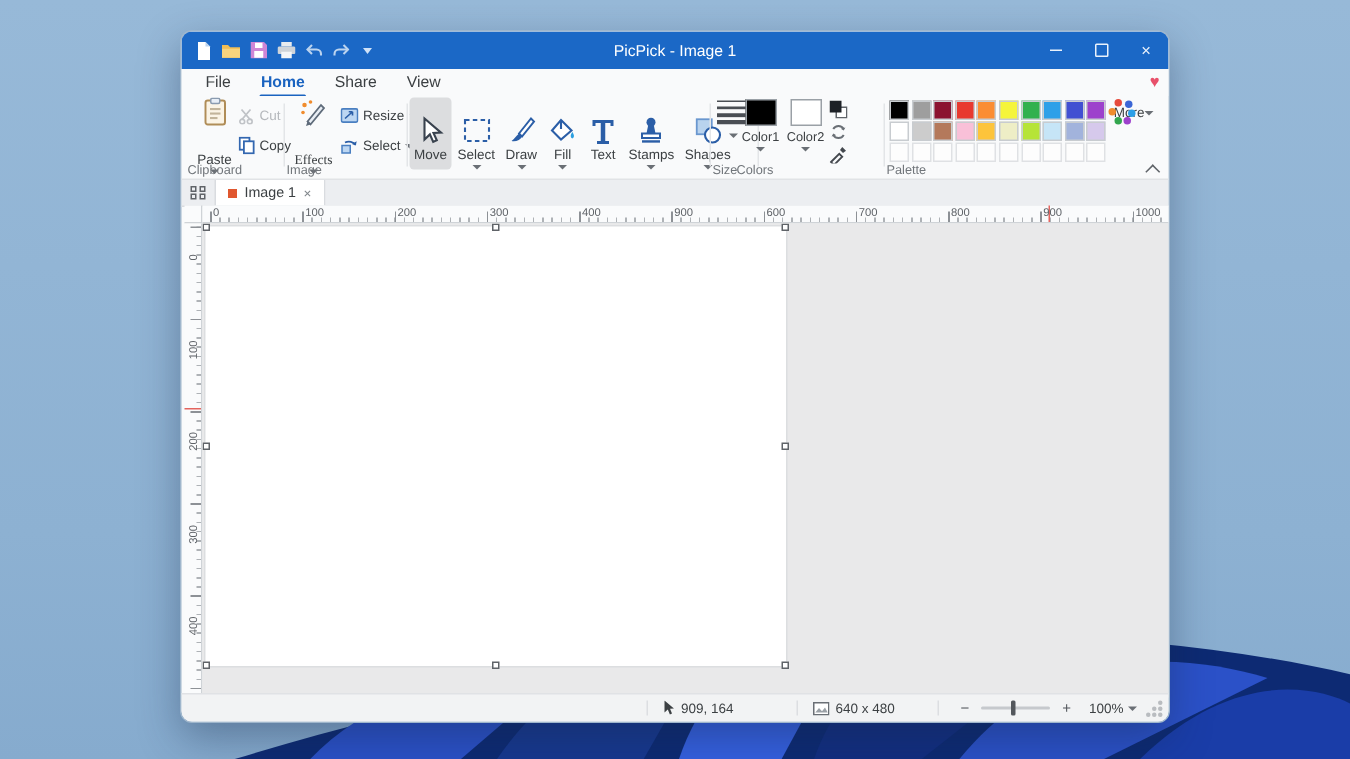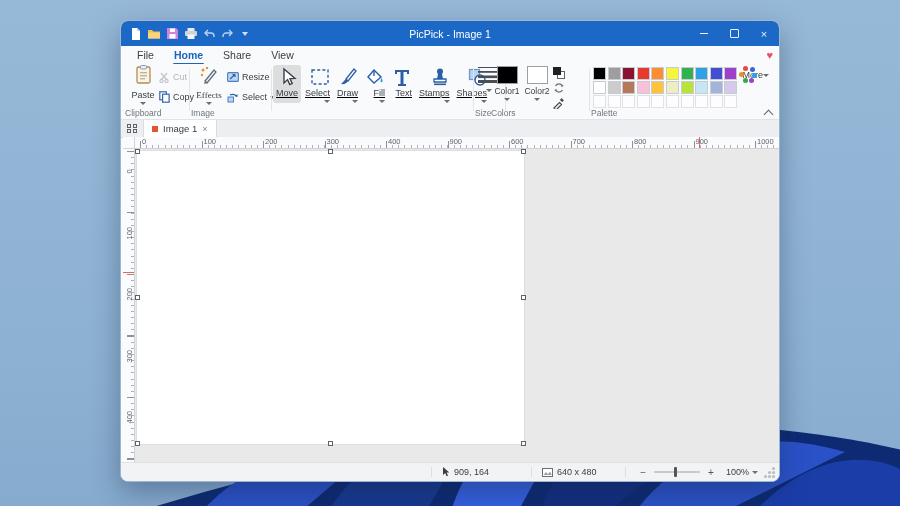--- a/index.html
+++ b/index.html
@@ -29,25 +29,25 @@
   .menutab.active{color:#1a63c0;font-weight:bold;}
   .menutab.active::after{content:"";position:absolute;left:9px;right:9px;bottom:-2px;height:2px;background:#1a63c0;border-radius:1px;}
   .heart{margin-left:auto;margin-right:12px;color:#e8506a;font-size:11px;line-height:1;}
 
   
   .ribbon{position:absolute;left:0;top:43px;width:100%;height:55px;background:#f9fafb;border-bottom:1px solid #e1e3e6;}
   .rgroup{position:absolute;top:0;height:55px;}
   .rgroup .glabel{position:absolute;left:0;right:0;bottom:1px;font-size:8.5px;color:#70757a;}
   .rsep{position:absolute;top:5px;width:1px;height:42px;background:#e3e5e8;}
   .bigbtn{position:absolute;top:1px;display:flex;flex-direction:column;align-items:center;width:32px;}
-  .bigbtn .blabel{font-size:9px;color:#3c4043;margin-top:5px;}
+  .bigbtn .blabel{font-size:9px;color:#3c4043;margin-top:16px;}
   .smallbtn{position:absolute;display:flex;align-items:center;gap:3px;font-size:9px;color:#3c4043;height:14px;}
   .smallbtn.disabled{color:#b5b8bc;}
   .caret{width:0;height:0;border-left:3px solid transparent;border-right:3px solid transparent;border-top:3.5px solid #6a6f75;margin-top:2px;}
-  .tool{display:flex;flex-direction:column;align-items:flex-end;justify-content:flex-start;padding:2px 3px 0;border-radius:3px;text-decoration:underline;}
+  .tool{display:flex;flex-direction:column;align-items:center;justify-content:flex-start;padding:12px 3px 0;border-radius:3px;}
   .tool .tlabel{font-size:9px;color:#3c4043;margin-top:1px;}
   .tool.selected{background:#dcdddf;}
   .tools-row{position:absolute;left:0;top:1px;display:flex;gap:1px;}
   .collapse-chevron{position:absolute;right:7px;bottom:4px;width:7px;height:7px;}
   .collapse-chevron::before{content:"";position:absolute;left:0;top:3px;width:6px;height:6px;border-left:1.4px solid #5f6368;border-top:1.4px solid #5f6368;transform:rotate(45deg);}
 
   
   .colorbig{position:absolute;top:2px;display:flex;flex-direction:column;align-items:center;width:28px;}
   .colorswatch{width:21px;height:18px;border:1px solid #9aa0a6;background:#fff;box-sizing:border-box;}
   .clabel{font-size:8.5px;color:#3c4043;margin-top:2px;}

